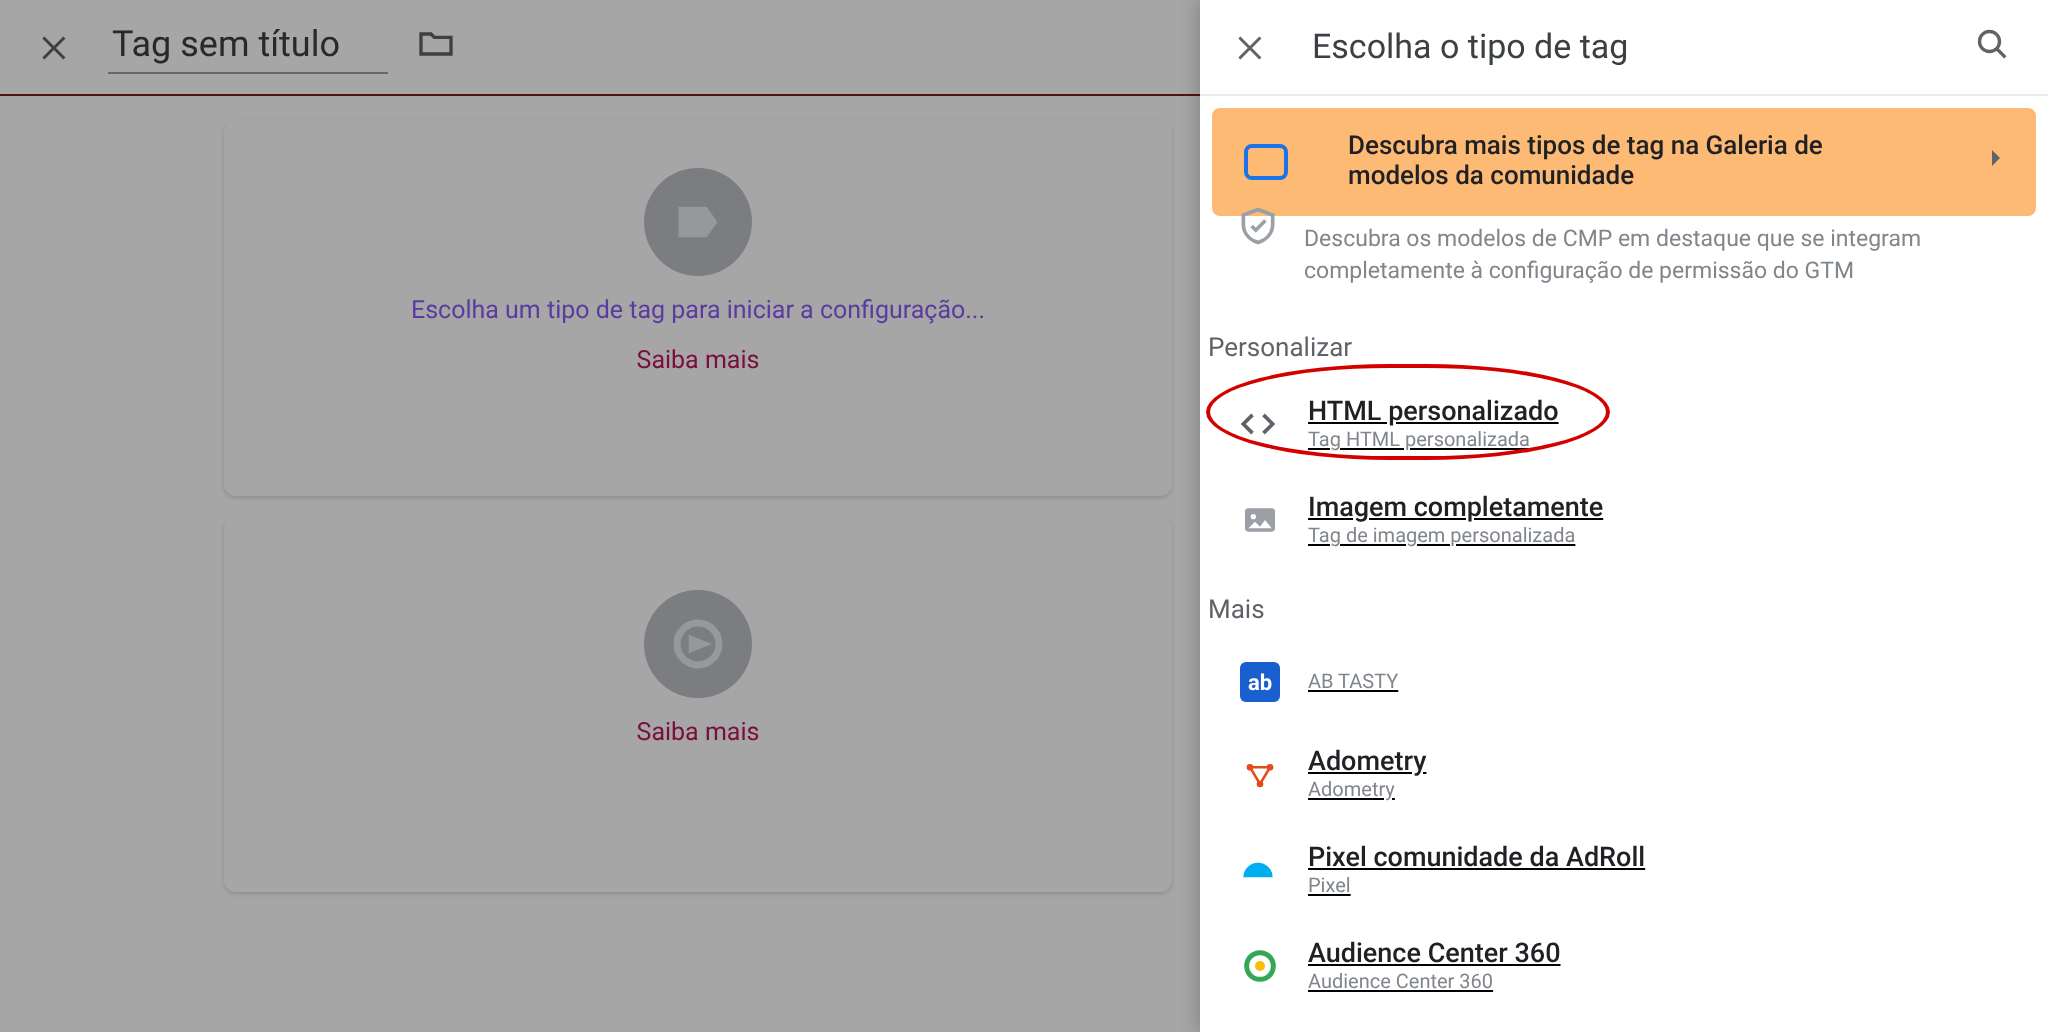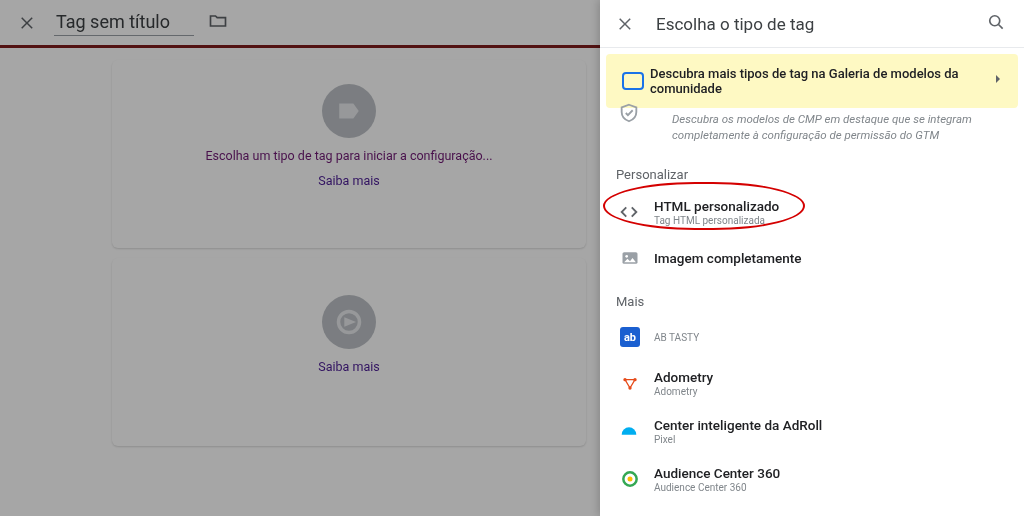--- a/index.html
+++ b/index.html
@@ -3,60 +3,60 @@
 <meta charset="utf-8">
 <style>
   * { box-sizing: border-box; margin: 0; padding: 0; font-family: Roboto, Arial, sans-serif; }
   html, body { width: 1024px; height: 516px; overflow: hidden; background: #fff; }
   .app { position: relative; width: 1024px; height: 516px; }
 
   
   .scrim { position: absolute; inset: 0; background: #fff; }
   .scrim::after { content:""; position:absolute; inset:0; background:rgba(0,0,0,.35); pointer-events:none; }
 
-  .topbar { height: 48px; display:flex; align-items:center; gap:14px; padding:0 16px; border-bottom:3px solid #7f1d1d; background:#fff; }
+  .topbar { height: 48px; display:flex; align-items:center; gap:14px; padding:0 16px; border-bottom:1px solid #7f1d1d; background:#fff; }
   .x-btn { width:24px; height:24px; display:flex; align-items:center; justify-content:center; color:#5f6368; cursor:pointer; }
   .title-input { font-size:18px; color:#3c4043; border:0; border-bottom:1px solid #9aa0a6; padding:2px 2px 3px; background:transparent; width:140px; }
   .folder-ic { color:#5f6368; }
 
   .card { position:absolute; background:#fff; border-radius:6px; box-shadow:0 1px 2px rgba(0,0,0,.15); }
   .card-h { font-size:14px; color:#3c4043; padding:16px 18px 0; }
   .card-body { display:flex; flex-direction:column; align-items:center; justify-content:center; gap:10px; }
   .big-ic { width:54px; height:54px; border-radius:50%; background:#bdc1c6; display:flex; align-items:center; justify-content:center; }
-  .hint { font-size:12.5px; color:#701a75; }
-  .link { font-size:12.5px; color:#4c1d95; text-decoration:none; }
+  .hint { font-size:12.5px; color:#8b5cf6; }
+  .link { font-size:12.5px; color:#be185d; text-decoration:none; }
 
   .card1 { left:112px; top:60px; width:474px; height:188px; }
   .card1 .card-body { height:140px; padding-top:12px; }
   .card2 { left:112px; top:258px; width:474px; height:188px; }
   .card2 .card-body { height:140px; padding-top:12px; }
 
   
   .drawer { position:absolute; top:0; right:0; width:424px; height:516px; background:#fff; box-shadow:-2px 0 8px rgba(0,0,0,.18); display:flex; flex-direction:column; z-index:2; }
   .d-top { height:48px; display:flex; align-items:center; gap:18px; padding:0 18px 0 14px; border-bottom:1px solid #e8eaed; }
   .d-title { font-size:17px; color:#3c4043; flex:1; }
   .search-ic { color:#5f6368; }
 
   .d-scroll { flex:1; overflow:hidden; }
 
-  .gallery-bar { display:flex; align-items:center; gap:6px; padding:12px 12px 12px 16px; background:#fef9c3; border-radius:4px; margin:6px 6px 4px 6px; }
+  .gallery-bar { display:flex; align-items:center; gap:30px; padding:12px 12px 12px 16px; background:#fdba74; border-radius:4px; margin:6px 6px 4px 6px; }
   .gallery-bar .gl { width:22px; height:18px; border:2px solid #1a73e8; border-radius:4px; }
   .gallery-bar .txt { flex:1; font-size:13px; color:#202124; font-weight:500; }
   .chev { color:#5f6368; }
   .cmp-shield { position:absolute; left:18px; margin-top:-8px; }
-  .cmp-block { position:relative; padding:0 16px 10px 72px;font-style:italic; }
+  .cmp-block { position:relative; padding:0 16px 10px 52px; }
   .cmp-block .desc { font-size:11.5px; color:#80868b; line-height:1.35; }
 
-  .section-h { font-size:13px; color:#5f6368; padding:14px 16px 6px; }
+  .section-h { font-size:13px; color:#5f6368; padding:14px 4px 6px; }
 
   .tag-item { display:flex; align-items:center; gap:14px; padding:10px 16px; cursor:pointer; }
   .tag-ic { width:24px; height:24px; display:flex; align-items:center; justify-content:flex-end; font-size:14px; }
   .tag-item .t { font-size:13.5px; color:#202124; font-weight:500; }
   .tag-item .s { font-size:10px; color:#80868b; margin-top:1px; }
-  .col { display:flex; flex-direction:column; }
+  .col { display:flex; flex-direction:column;text-decoration:underline; }
 
   .circle-annot { position:absolute; border:2.5px solid #d40000; border-radius:50%/55%; pointer-events:none; }
 
   .sq { width:20px; height:20px; border-radius:3px; display:flex; align-items:center; justify-content:center; font-size:11px; font-weight:700; }
 </style>
 </head>
 <body>
 
 <div class="app">
 
@@ -158,20 +158,21 @@
       <div class="tag-item">
         <div class="tag-ic">
           <svg width="20" height="20" viewBox="0 0 24 24">
               <rect x="3" y="5" width="18" height="14" rx="2" fill="#9aa0a6"></rect>
               <circle cx="8" cy="10" r="1.6" fill="#fff"></circle>
               <path fill="#fff" d="M5 17l4-4 3 3 3-4 4 5z"></path>
             </svg>
         </div>
         <div class="col">
           <span class="t">Imagem completamente</span>
+          <span class="s">Tag de imagem personalizada</span>
         </div>
       </div>
 
       <div class="section-h">Mais</div>
 
       <div class="tag-item">
         <div class="tag-ic">
             <div class="sq" style="background:#1a5fd0;color:#fff">ab</div>
           </div>
         <div class="col">
@@ -194,21 +195,21 @@
         </div>
       </div>
 
       <div class="tag-item">
         <div class="tag-ic">
           <svg width="22" height="22" viewBox="0 0 24 24">
               <path fill="#00aef0" d="M4 16a8 8 0 0 1 16 0H4z"></path>
             </svg>
         </div>
         <div class="col">
-          <span class="t">Center inteligente da AdRoll</span>
+          <span class="t">Pixel comunidade da AdRoll</span>
           <span class="s">Pixel</span>
         </div>
       </div>
 
       <div class="tag-item">
         <div class="tag-ic">
           <svg width="20" height="20" viewBox="0 0 24 24">
               <circle cx="12" cy="12" r="8" fill="none" stroke="#34a853" stroke-width="3"></circle>
               <circle cx="12" cy="12" r="3" fill="#fbbc04"></circle>
             </svg>

